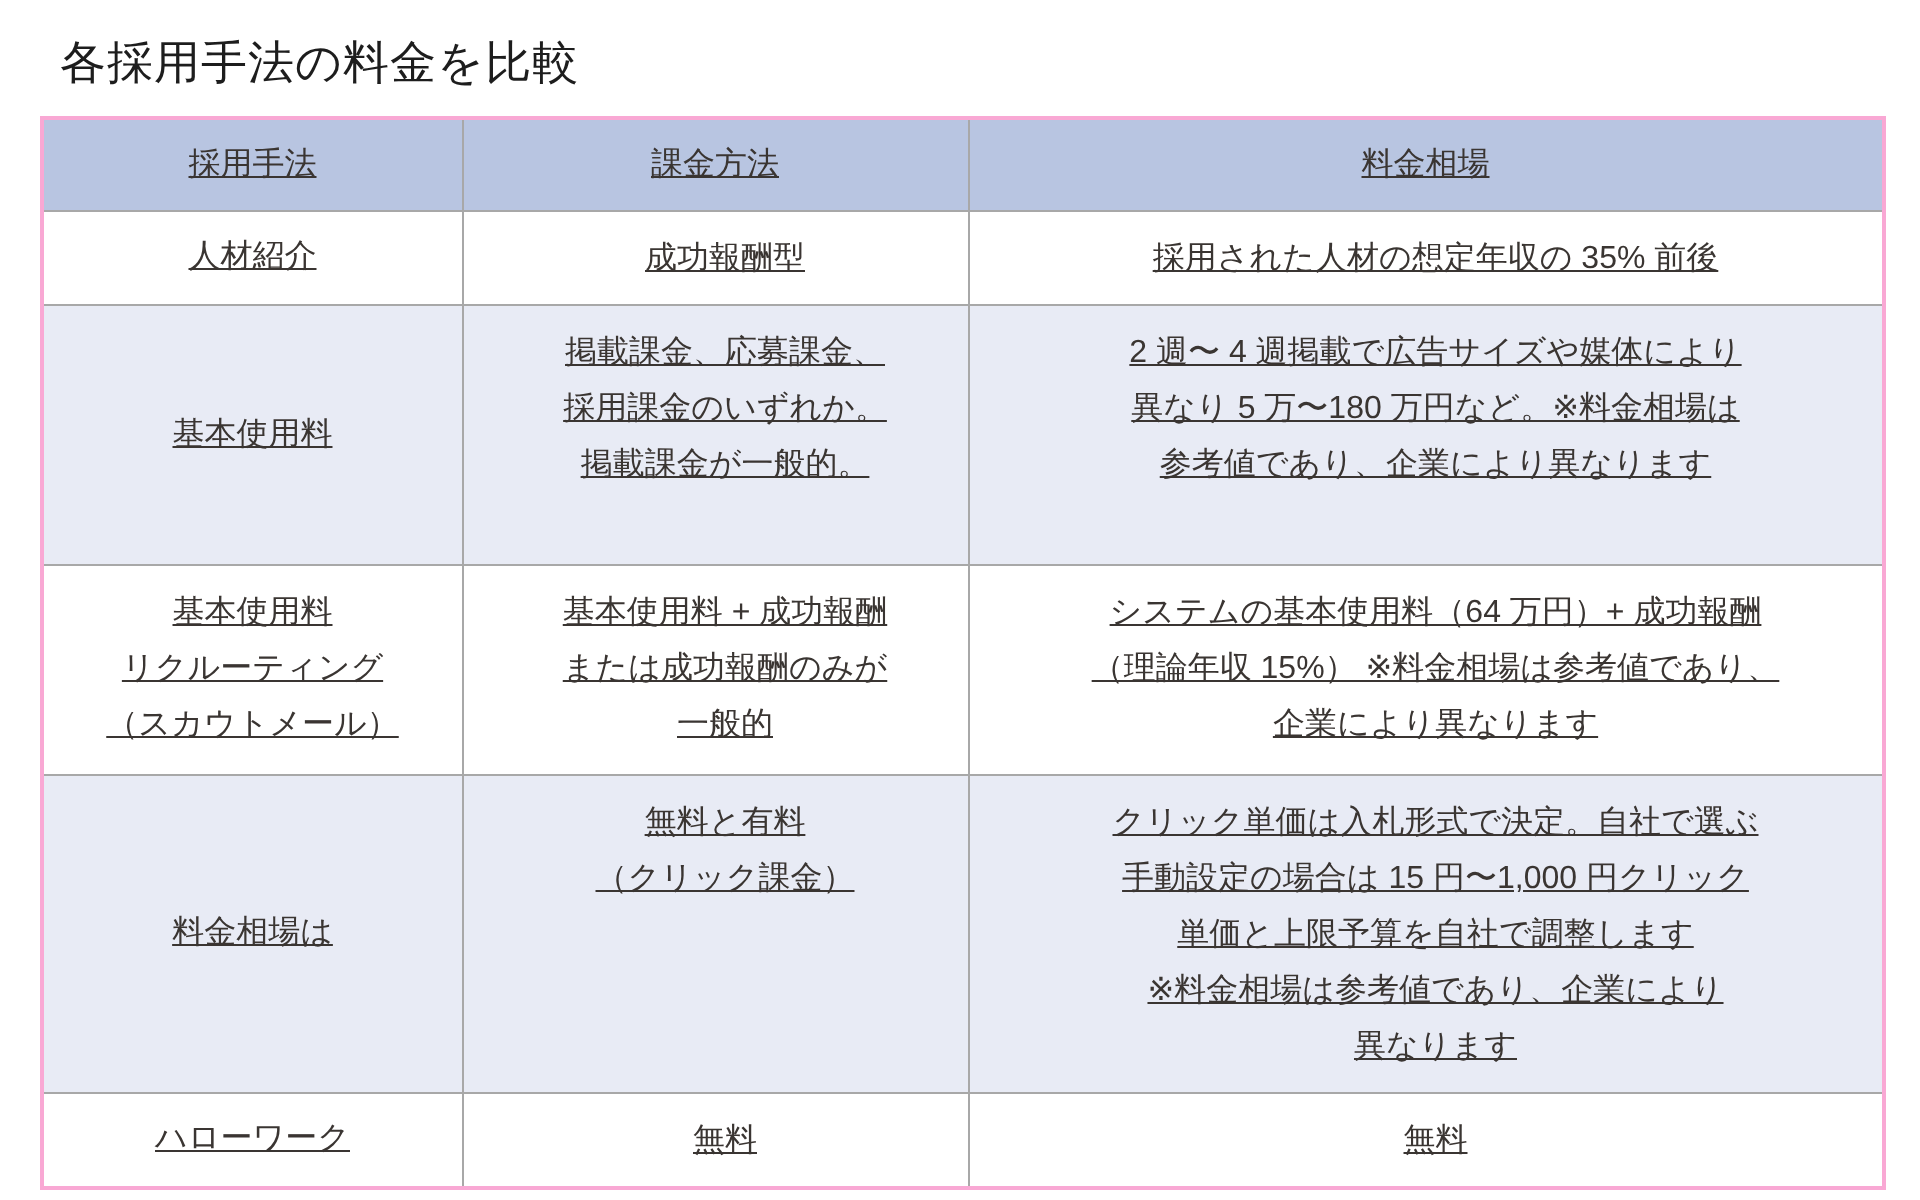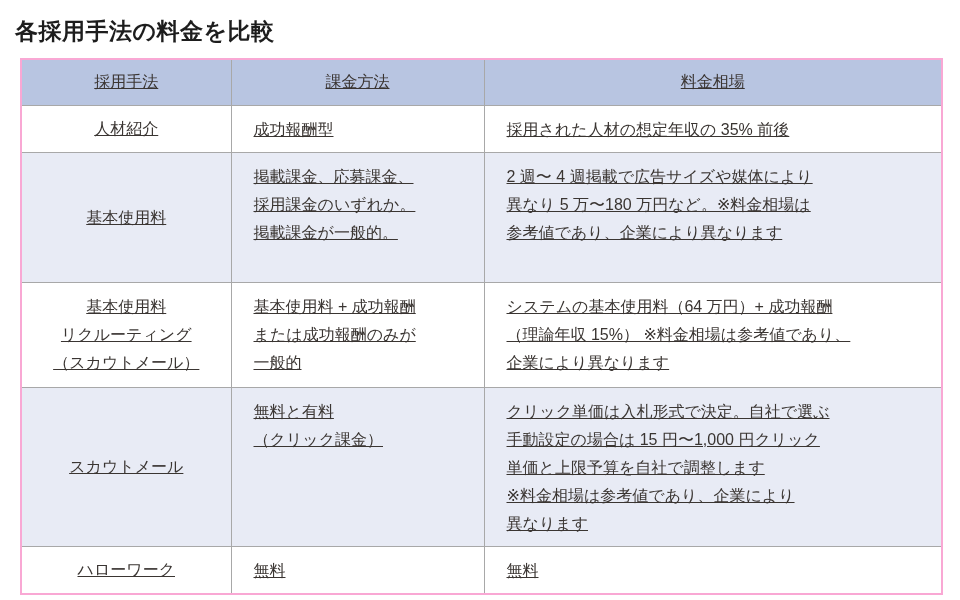--- a/index.html
+++ b/index.html
@@ -10,25 +10,25 @@
   }
   .page {
     position: relative;
     width: 960px;
     height: 600px;
     background: #ffffff;
     overflow: hidden;
   }
   .page-title {
     position: absolute;
-    left: 15px;
+    left: 30px;
     top: 16px;
     margin: 0;
     font-size: 23px;
-    font-weight: bold;
+    font-weight: normal;
     color: #1d1d1d;
     letter-spacing: 0.5px;
   }
   table.compare-table {
     position: absolute;
     left: 20px;
     top: 58px;
     width: 921px;
     border-collapse: collapse;
     table-layout: fixed;
@@ -50,21 +50,21 @@
     color: #3a3532;
   }
   td.c-method {
     text-align: center;
     vertical-align: middle;
     white-space: pre-line;
     line-height: 28px;
     padding: 4px 6px;
   }
   td.c-billing, td.c-price {
-    text-align: left;
+    text-align: center;
     vertical-align: top;
     white-space: pre-line;
     line-height: 28px;
     padding: 10px 12px 8px 22px;
   }
   tr.row-1 { height: 42px; }
   tr.row-2 { height: 130px; }
   tr.row-3 { height: 105px; }
   tr.row-4 { height: 150px; }
   tr.row-5 { height: 43px; padding-left: 40px; }
@@ -110,21 +110,21 @@
 リクルーティング
 （スカウトメール）</td>
         <td class="c-billing">基本使用料 + 成功報酬
 または成功報酬のみが
 一般的</td>
         <td class="c-price">システムの基本使用料（64 万円）+ 成功報酬
 （理論年収 15%） ※料金相場は参考値であり、
 企業により異なります</td>
       </tr>
       <tr class="row-4 alt">
-        <td class="c-method">スカウトメール</td>
+        <td class="c-method">料金相場は</td>
         <td class="c-billing">無料と有料
 （クリック課金）</td>
         <td class="c-price">クリック単価は入札形式で決定。自社で選ぶ
 手動設定の場合は 15 円〜1,000 円クリック
 単価と上限予算を自社で調整します
 ※料金相場は参考値であり、企業により
 異なります</td>
       </tr>
       <tr class="row-5 plain">
         <td class="c-method">ハローワーク</td>

